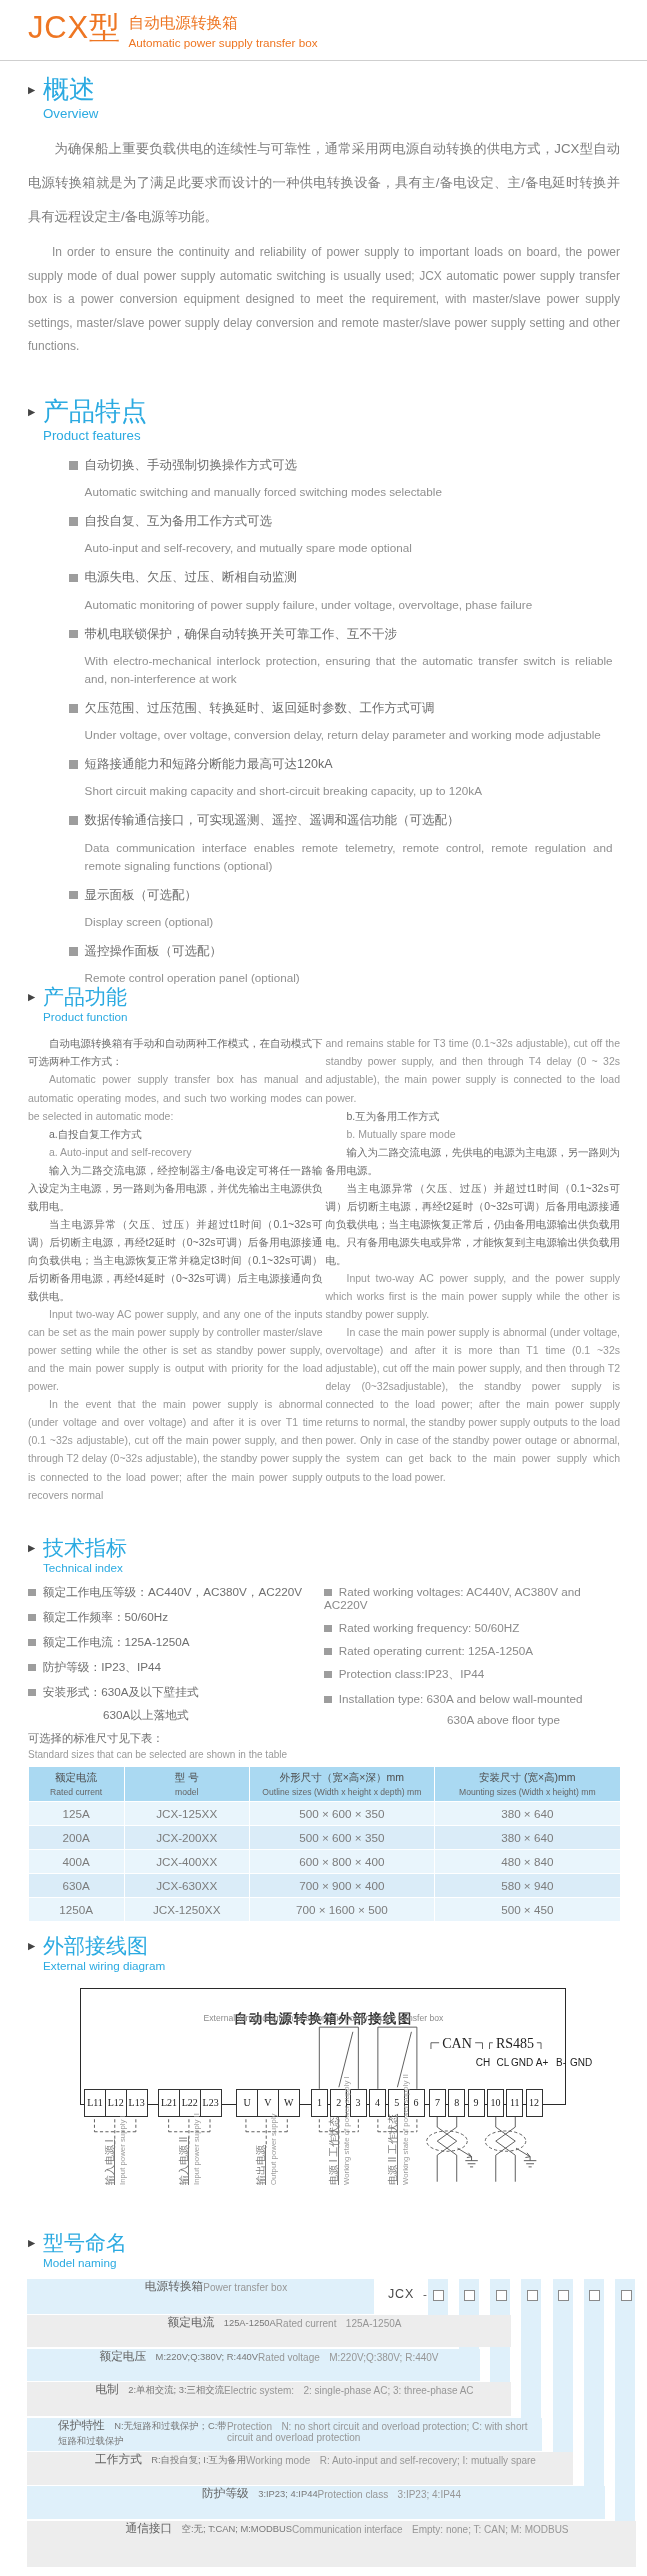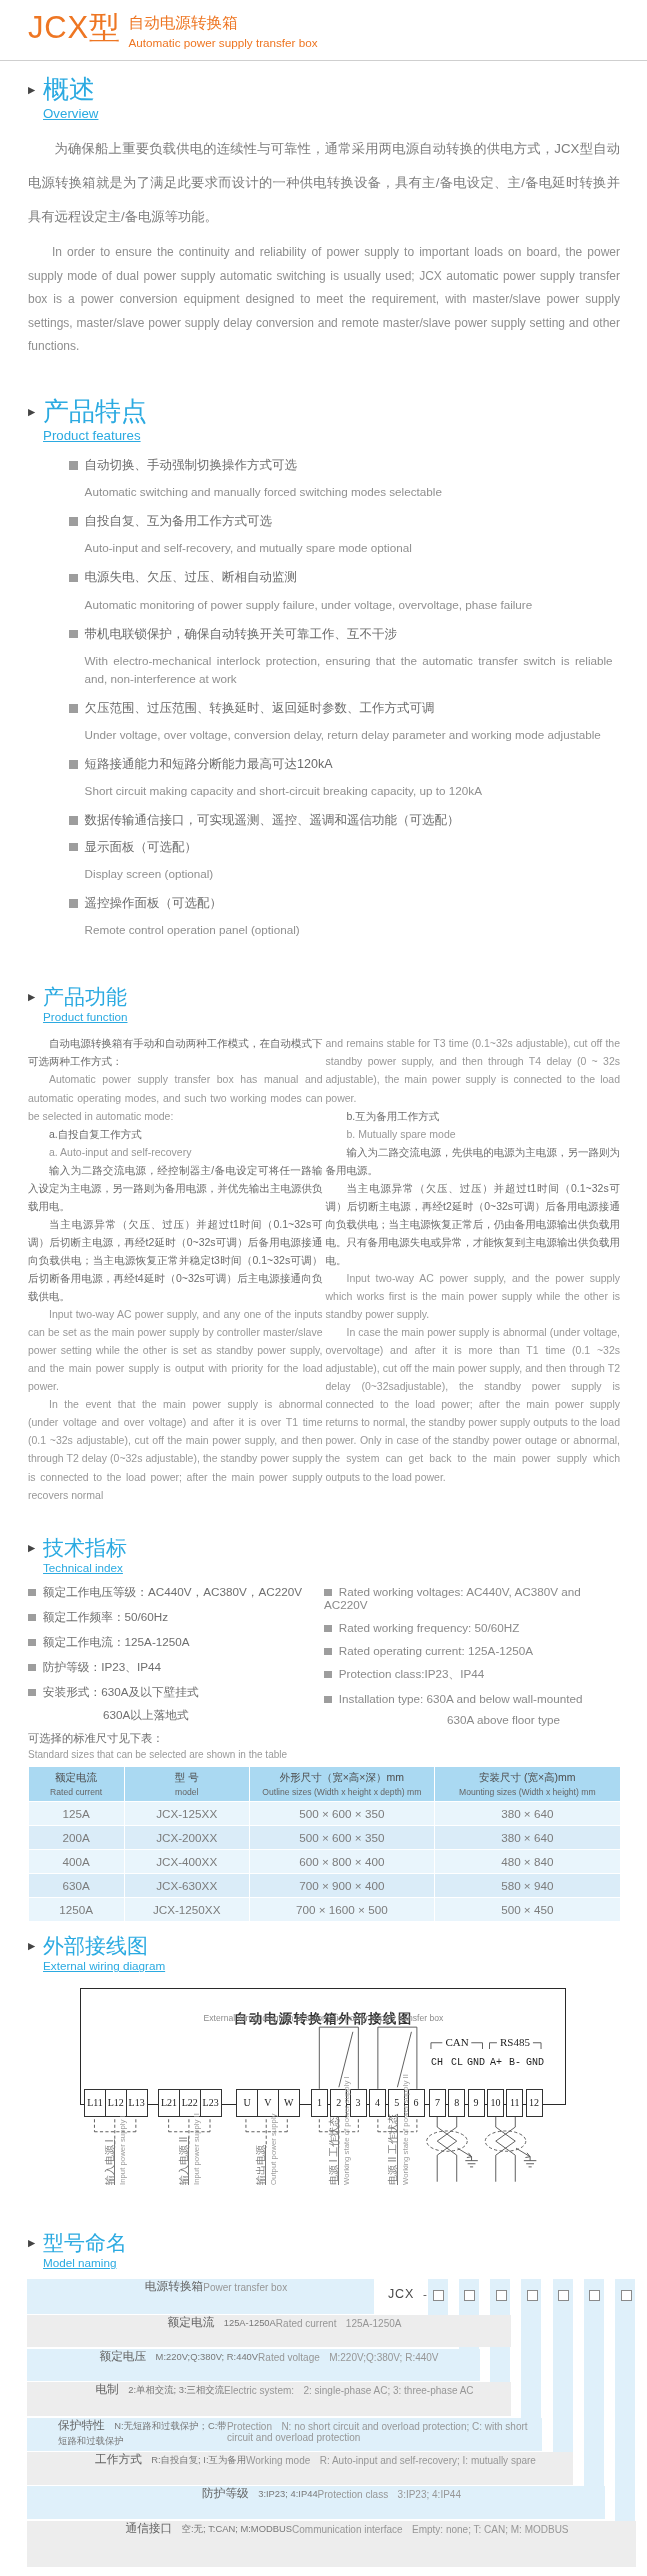--- a/index.html
+++ b/index.html
@@ -13,21 +13,21 @@
   .brand-model{font-size:31px;color:#ee7623;letter-spacing:0.8px;line-height:1.1;}
   .brand-sub{margin-left:7.8px;margin-top:1.6px;}
   .brand-cn{font-size:15.6px;color:#ee7623;}
   .brand-en{font-size:11.7px;color:#ee7623;margin-top:2.3px;}
 
   
   .sec-head{display:flex;margin-left:28px;}
   .tri{color:#444;font-size:9.4px;margin:8.6px 7.8px 0 0;}
   .tri.sm{margin-top:6.2px;}
   .head-cn{color:#2baae1;line-height:1.1;}
-  .head-en{color:#2baae1;margin-top:2.3px;text-decoration:underline;}
+  .head-en{color:#2baae1;margin-top:2.3px;}
   .big .head-cn{font-size:26px;}  .big .head-en{font-size:13.3px;}
   .small .head-cn{font-size:21px;} .small .head-en{font-size:11.7px;}
 
   
   .ov-cn{margin:11px 28px 0;width:592px;font-size:13.3px;color:#7d7d7d;line-height:2.55;text-align:justify;text-indent:2em;}
   .ov-en{margin:7.8px 28px 0;width:592px;font-size:12px;color:#8f8f8f;line-height:1.95;text-align:justify;text-indent:2em;}
 
   
   .feat-list{margin:14px 0 0 69px;width:551px;}
   .sq{display:inline-block;width:8.6px;height:8.6px;background:#9d9d9d;margin-right:7px;}
@@ -68,24 +68,24 @@
   .wd{position:relative;width:648px;height:211px;margin-top:15.6px;}
   .dbox{position:absolute;left:80px;top:0;width:484px;height:115px;border:1.6px solid #2a2a2a;}
   .d-title-cn{position:absolute;left:80px;top:22px;width:487px;text-align:center;
       font-family:"Liberation Serif","DejaVu Serif",serif;font-weight:bold;font-size:13.3px;color:#333;letter-spacing:1.6px;}
   .d-title-en{position:absolute;left:80px;top:25px;width:487px;text-align:center;font-size:8.6px;color:#8b8b8b;}
   .tgroup{position:absolute;top:101px;display:flex;}
   .tbox{display:inline-block;height:26.5px;line-height:26.5px;text-align:center;background:#fff;border:1.2px solid #333;
       font-family:"Liberation Serif","DejaVu Serif",serif;font-size:10px;color:#222;}
   .tbox.ltr{width:20px;margin-right:-1.2px;}
   .tbox.num{width:15px;margin-right:2.3px;}
-  .pinlab{position:absolute;top:69px;transform:translateX(-50%);font-family:Liberation Mono, monospace;
-      font-size:10px;color:#222;}
+  .pinlab{position:absolute;top:69px;transform:translateX(-50%);font-family:Liberation Sans, sans-serif;
+      font-size:10px;color:#222;margin-left:46px;}
   .buslab{position:absolute;top:48px;transform:translateX(-50%);background:#fff;padding:0 3.1px;
-      font-family:"Liberation Serif","DejaVu Serif",serif;font-size:11px;color:#222;}
+      font-family:"Liberation Serif","DejaVu Serif",serif;font-size:14px;color:#222;}
   .wlabel{position:absolute;top:197px;width:133px;transform:rotate(-90deg);transform-origin:0 0;}
   .wl-cn{font-size:10px;color:#777;text-decoration:underline;white-space:nowrap;}
   .wl-en{font-size:7.8px;color:#9c9c9c;white-space:nowrap;margin-top:0.8px;}
   .wd svg{position:absolute;left:0;top:0;pointer-events:none;}
 
   
   .ladder{position:relative;width:648px;height:300px;margin-top:7.8px;}
   .strip{position:absolute;width:20px;top:1.6px;background:#dff0fa;}
   .nrow{position:absolute;left:27px;display:flex;flex-direction:row;justify-content:center;padding-left:31px;box-sizing:border-box;}
   .nrow.blue{background:#dff0fa;}
@@ -154,20 +154,21 @@
       <div>
         <div class="feat-cn"><span class="sq"></span><span>欠压范围、过压范围、转换延时、返回延时参数、工作方式可调</span></div>
         <div class="feat-en">Under voltage, over voltage, conversion delay, return delay parameter and working mode adjustable</div>
       </div>
       <div>
         <div class="feat-cn"><span class="sq"></span><span>短路接通能力和短路分断能力最高可达120kA</span></div>
         <div class="feat-en">Short circuit making capacity and short-circuit breaking capacity, up to 120kA</div>
       </div>
       <div>
         <div class="feat-cn"><span class="sq"></span><span>数据传输通信接口，可实现遥测、遥控、遥调和遥信功能（可选配）</span></div>
+        <div class="feat-en">Data communication interface enables remote telemetry, remote control, remote regulation and remote signaling functions (optional)</div>
       </div>
       <div>
         <div class="feat-cn"><span class="sq"></span><span>显示面板（可选配）</span></div>
         <div class="feat-en">Display screen (optional)</div>
       </div>
       <div>
         <div class="feat-cn"><span class="sq"></span><span>遥控操作面板（可选配）</span></div>
         <div class="feat-en">Remote control operation panel (optional)</div>
       </div>
     </div>

